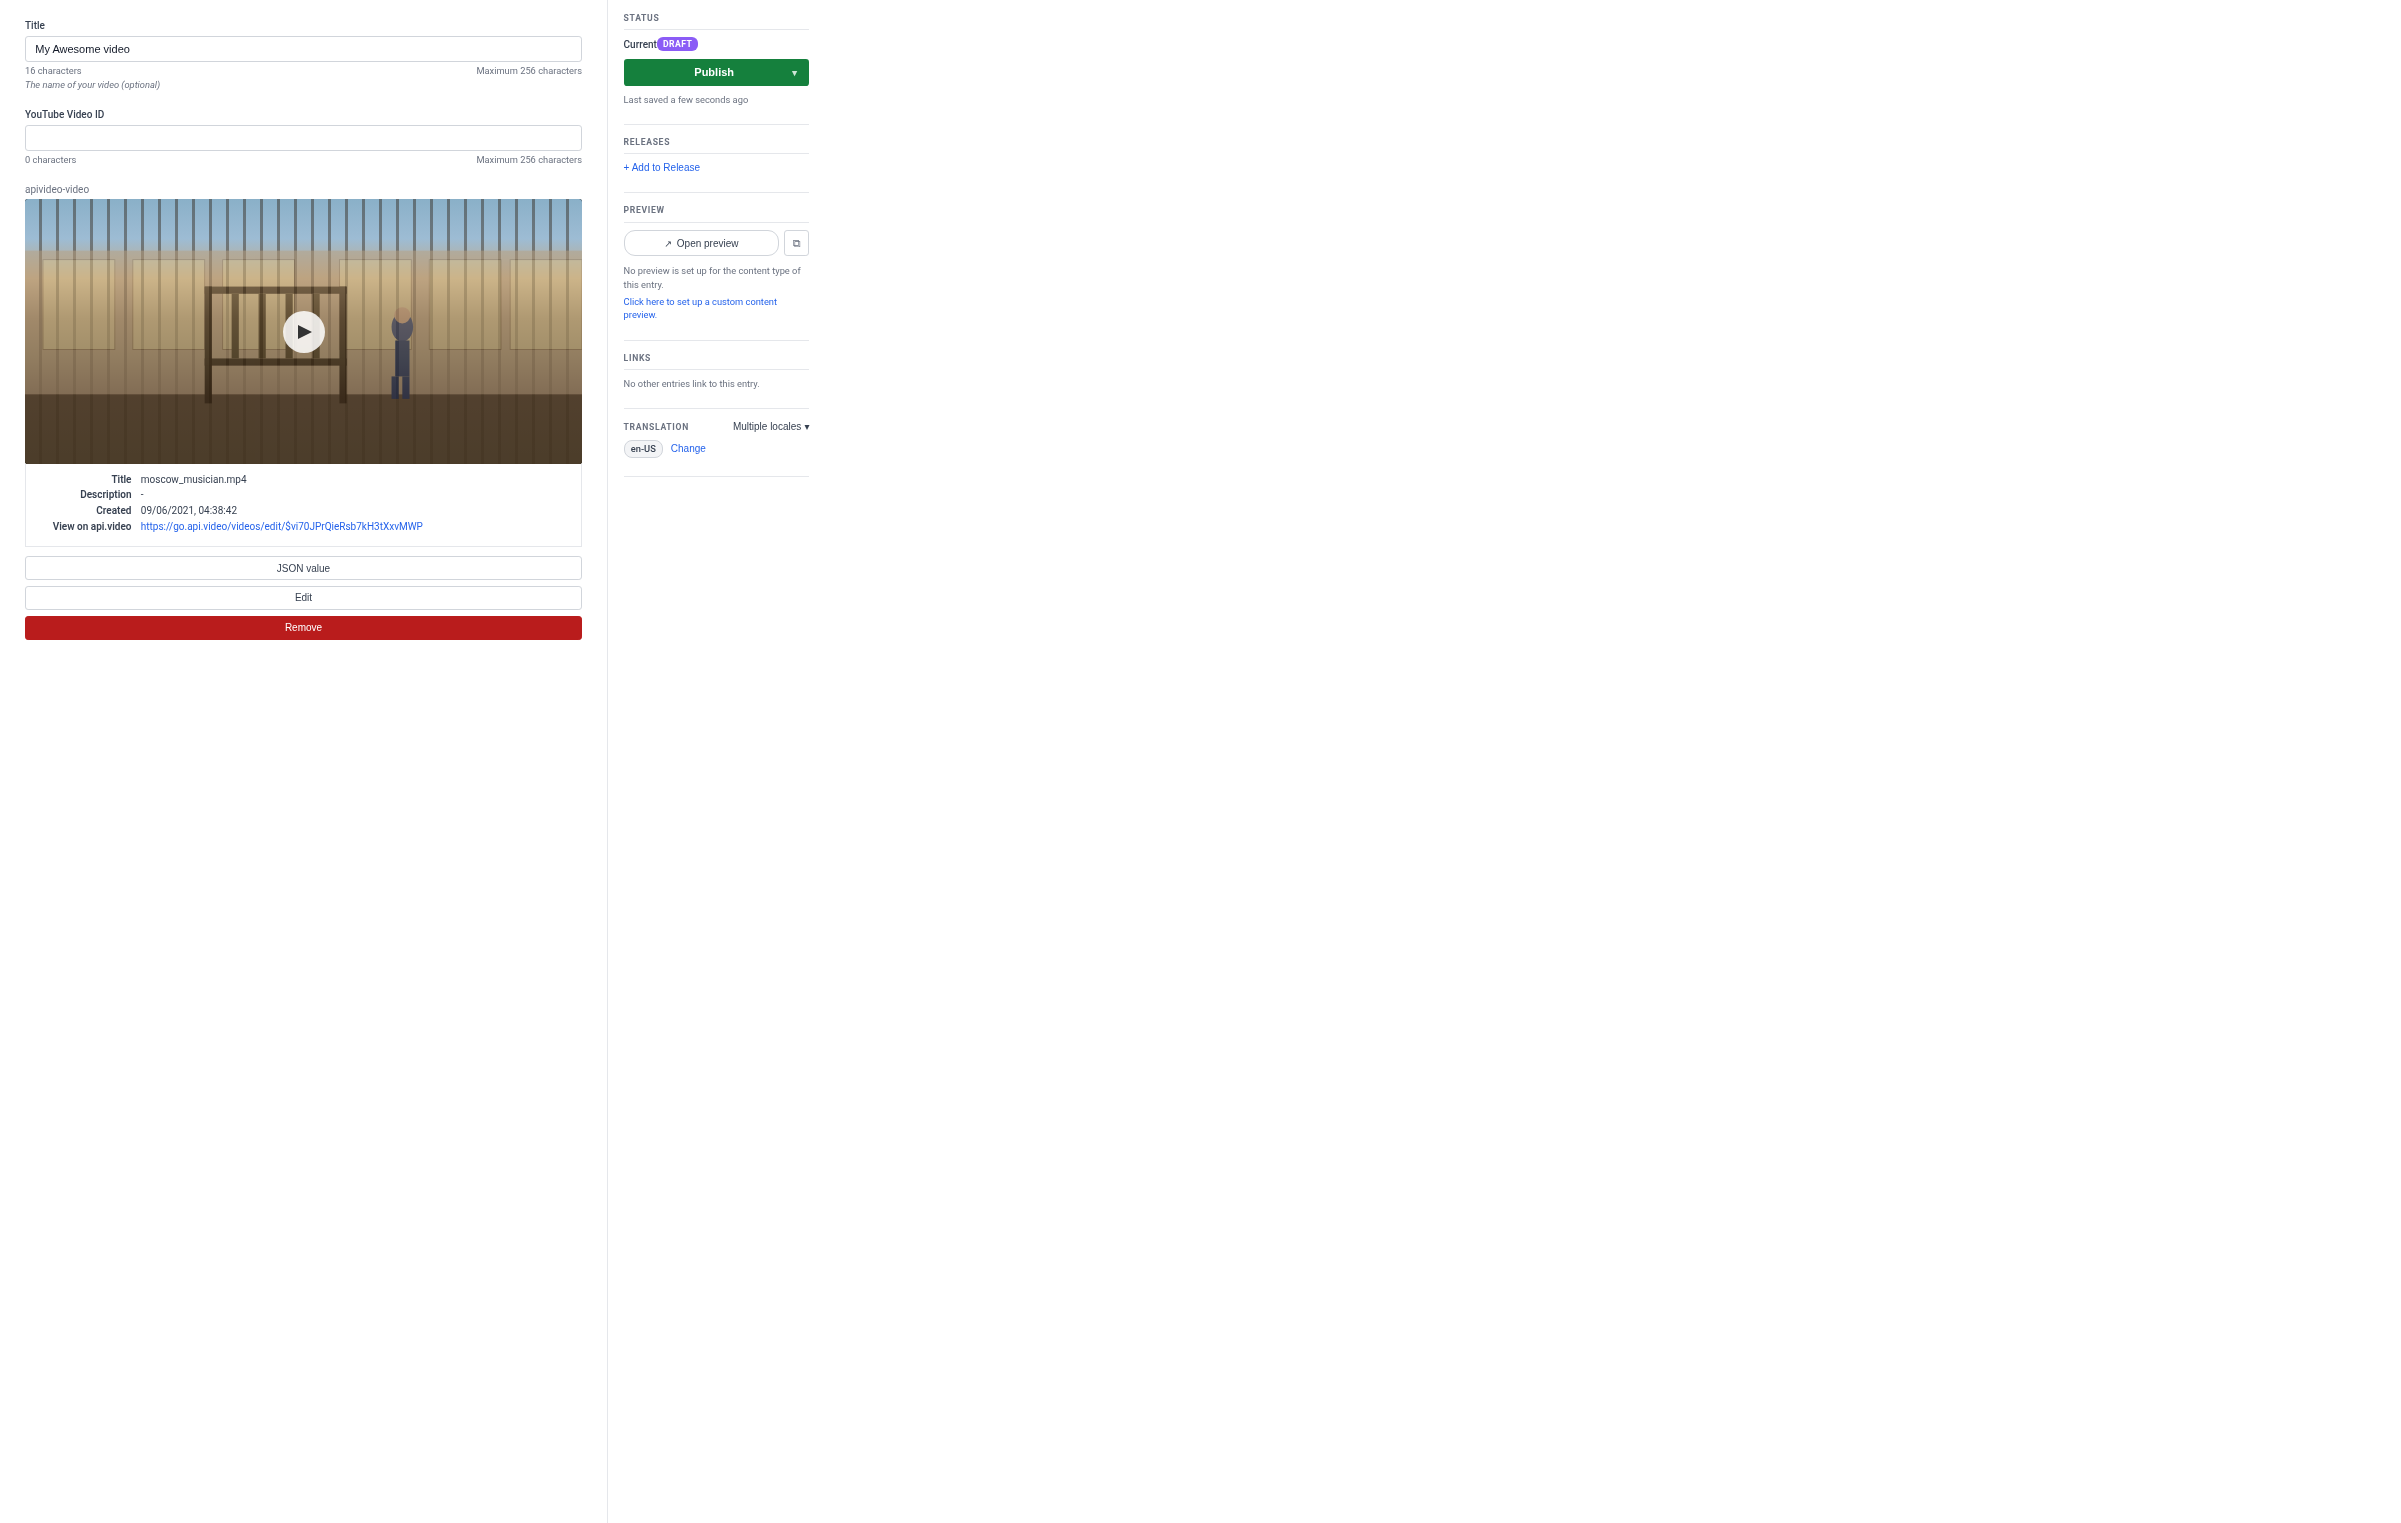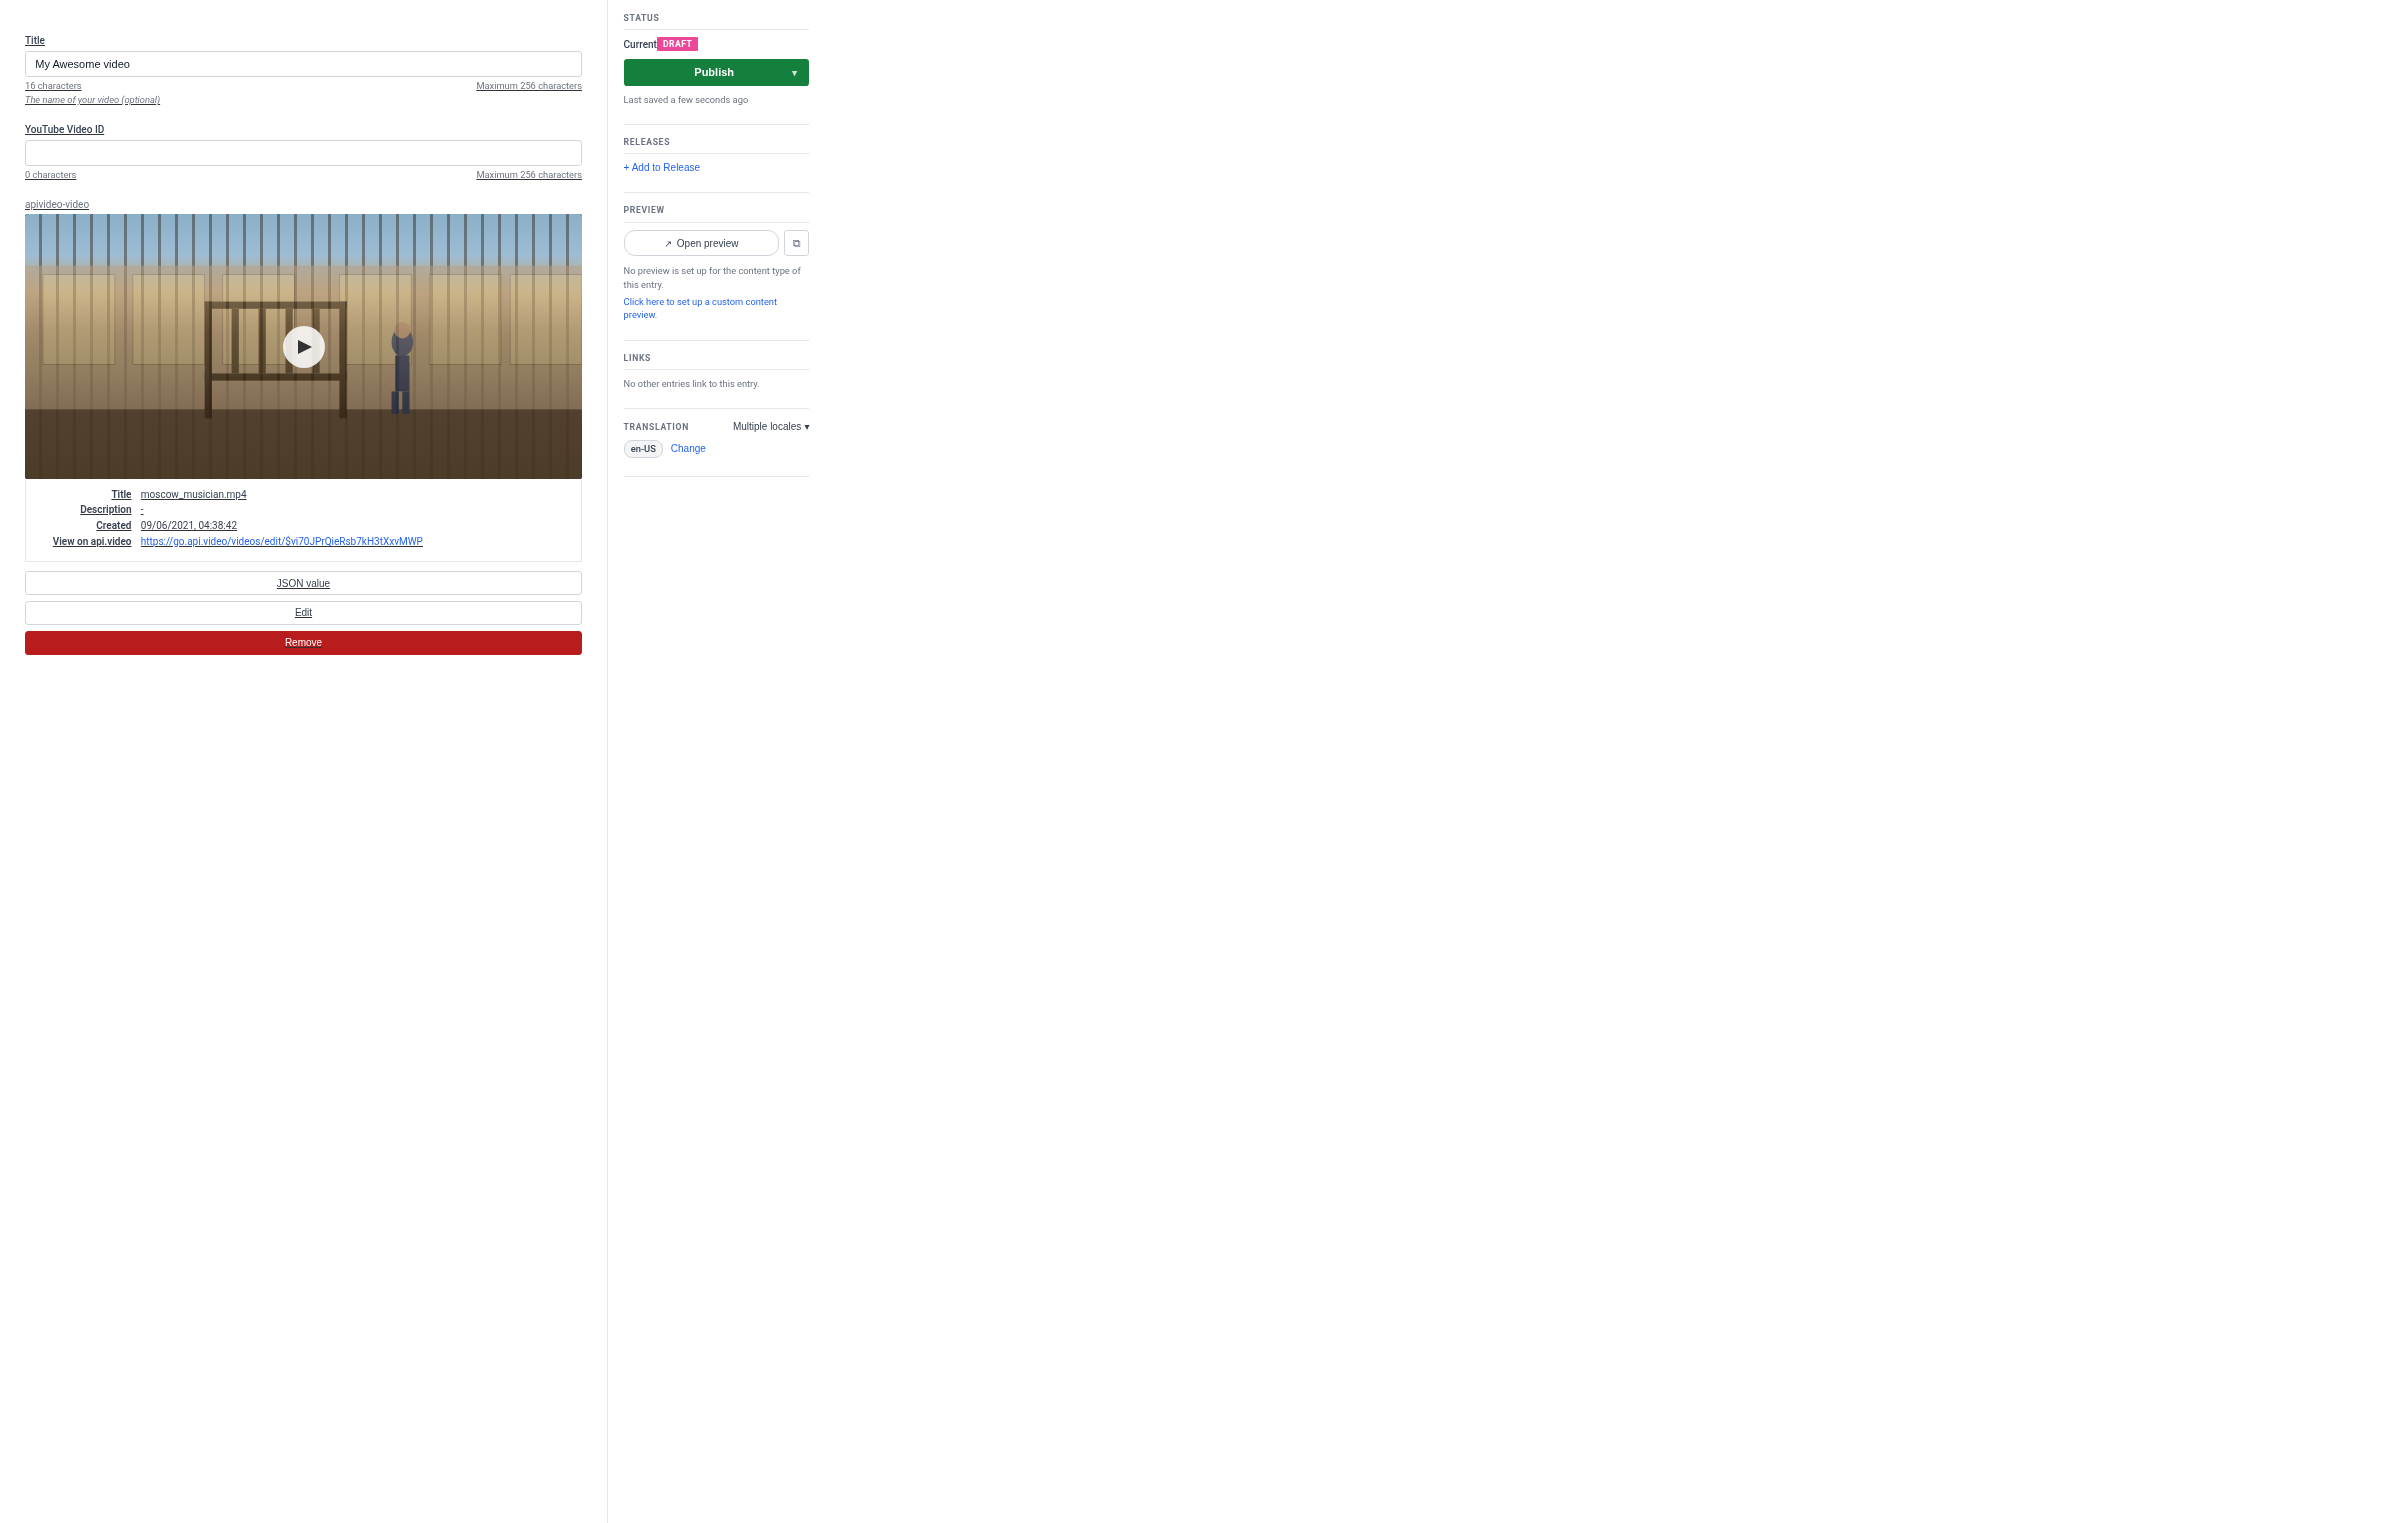--- a/index.html
+++ b/index.html
@@ -7,24 +7,23 @@
       font-family: -apple-system, BlinkMacSystemFont, 'Segoe UI', Roboto, sans-serif;
       background: #fff;
       color: #333;
       font-size: 11px;
       display: flex;
       height: 100vh;
       overflow: hidden;
     }
     .main-content {
       flex: 1;
-      padding: 35px 25px;
+      padding: 20px 25px;
       overflow-y: auto;
       max-width: 607px;
-      text-decoration: underline;
     }
     .sidebar {
       width: 218px;
       border-left: 0.8px solid #e5e7eb;
       padding: 12.5px 15.6px;
       overflow-y: auto;
       background: #fff;
       flex-shrink: 0;
     }
 
@@ -201,26 +200,26 @@
       align-items: center;
       justify-content: flex-start;
       margin-bottom: 8px;
     }
     .status-label {
       font-size: 10px;
       color: #374151;
       font-weight: 500;
     }
     .draft-badge {
-      background: #ec4899;
+      background: #8b5cf6;
       color: #fff;
       font-size: 8.6px;
       font-weight: 700;
       padding: 1.6px 6.2px;
-      border-radius: 1px;
+      border-radius: 6px;
       letter-spacing: 0.05em;
     }
     .publish-btn {
       width: 100%;
       background: #15803d;
       color: #fff;
       border: none;
       border-radius: 3.1px;
       padding: 7.8px 12.5px;
       font-size: 11px;

